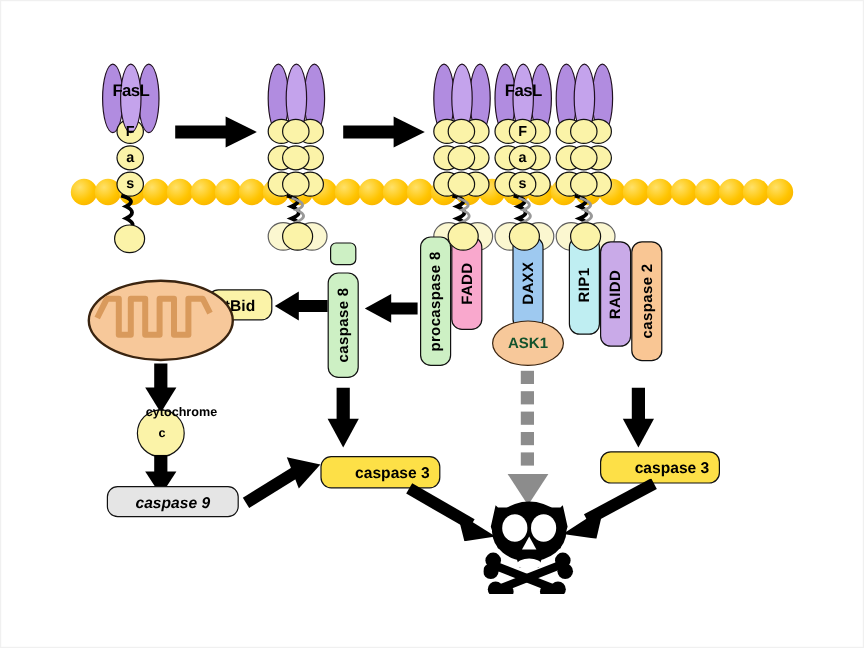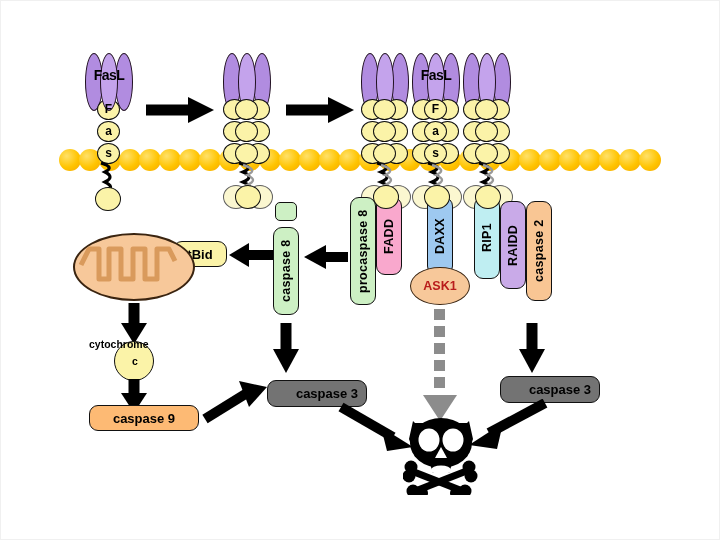--- a/index.html
+++ b/index.html
@@ -48,37 +48,37 @@
         display:flex;align-items:center;justify-content:center;
         font-size:13px;font-weight:bold;color:#000;}
 
   .c-green{background:#cdf0c4;}
   .c-pink{background:#f9a8cd;}
   .c-blue{background:#9ec9f0;}
   .c-cyan{background:#bfeef2;}
   .c-purple{background:#c9aae8;}
   .c-orange{background:#f9c694;}
   .c-yellow{background:#fbf3a8;}
-  .c-ltblue{background:#fdba74;}
-  .c-pink3{background:#737373;padding-left:20px;}
+  .c-ltblue{background:#e5e5e5;font-style:italic;}
+  .c-pink3{background:#fde047;padding-left:20px;}
 
   
   .mito{position:absolute;left:72px;top:232px;width:122px;height:68px;border-radius:50%;
         background:#f7c89a;border:2px solid #3a2410;box-sizing:border-box;overflow:hidden;}
 
   
   .ask1{position:absolute;left:409px;top:266px;width:60px;height:38px;border-radius:50%;
         background:#f7c89a;border:1.8px solid #3a2410;box-sizing:border-box;
         display:flex;align-items:center;justify-content:center;
-        font-size:12.5px;font-weight:bold;color:#b91c1c;}
+        font-size:12.5px;font-weight:bold;color:#14532d;}
 
   
   .cytc{position:absolute;left:113px;top:340px;width:40px;height:40px;border-radius:50%;
         background:#fbf3a8;border:1.8px solid #111;box-sizing:border-box;}
-  .cytc-t1{position:absolute;left:88px;top:337px;width:92px;text-align:left;
+  .cytc-t1{position:absolute;left:88px;top:337px;width:92px;text-align:right;
            font-size:10.5px;font-weight:bold;color:#000;z-index:5;}
   .cytc-t2{position:absolute;left:88px;top:354px;width:92px;text-align:center;
            font-size:10.5px;font-weight:bold;color:#000;z-index:5;}
 
   
   .disc-label{position:absolute;left:398px;top:146px;font-size:27px;font-weight:bold;
               color:#e81414;letter-spacing:-1px;z-index:8;
               font-family:"Liberation Sans", sans-serif;}
 
   

